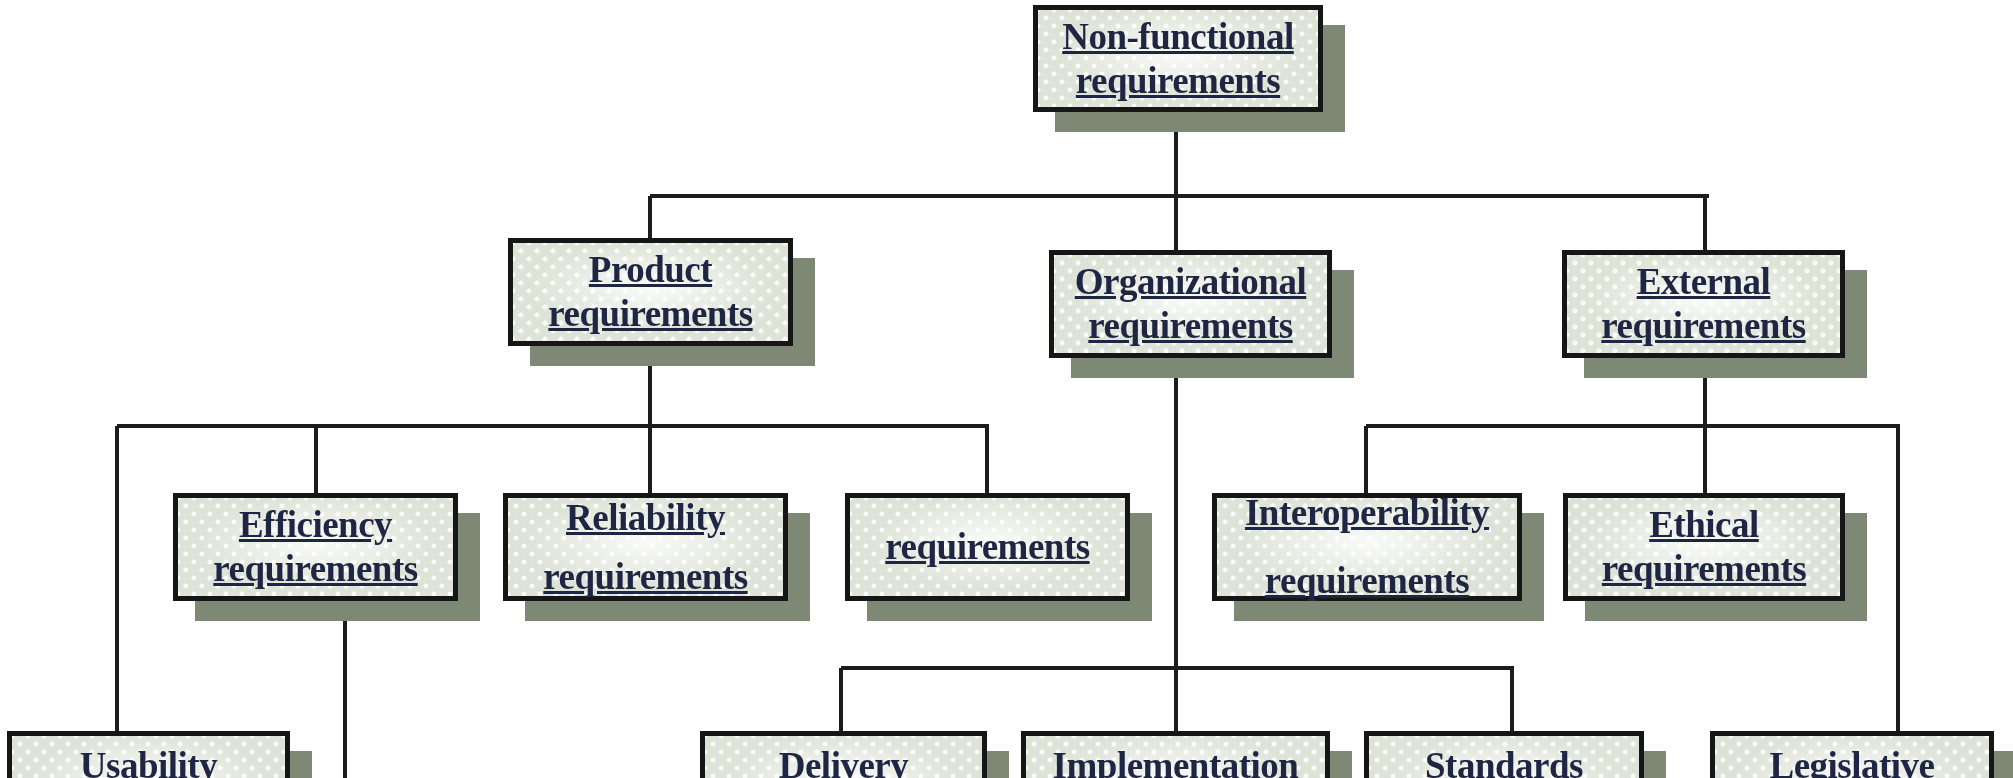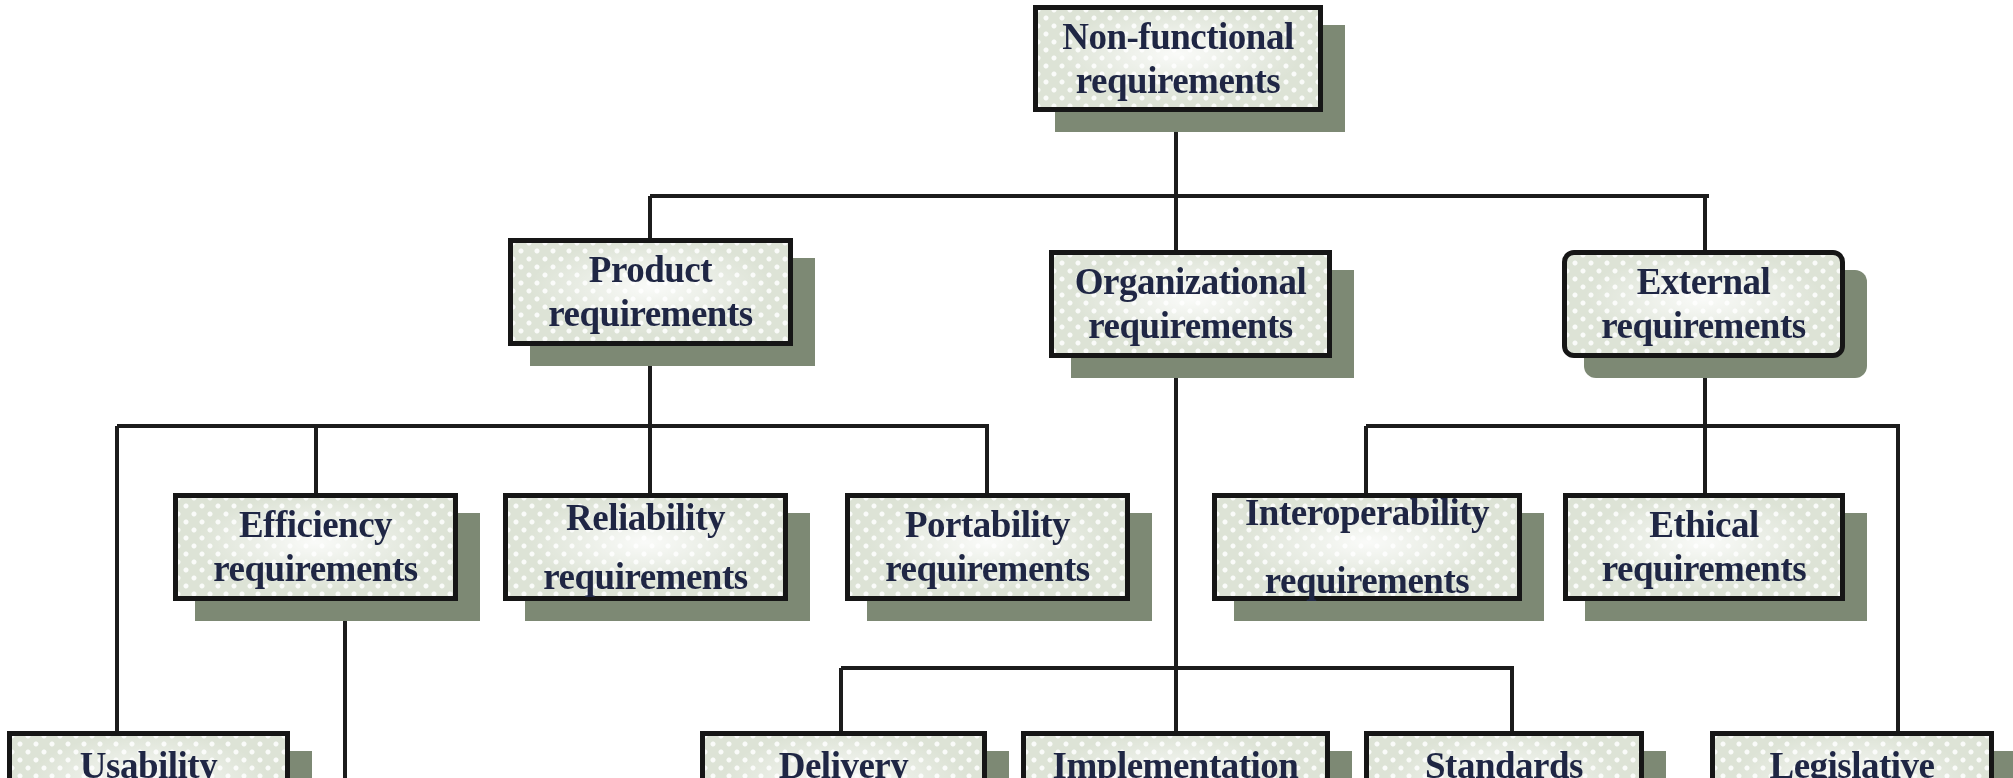--- a/index.html
+++ b/index.html
@@ -27,20 +27,21 @@
   }
   .node.cut{justify-content:flex-start;padding-top:8px;}
   .node span{
     display:block;
     color:var(--text,#1f2644);
     font-size:37px;
     font-weight:bold;
     line-height:1.18;
     letter-spacing:-0.5px;
     white-space:nowrap;
+    text-decoration:underline;
   }
   .line{position:absolute;background:var(--line,#1c1c1c);}
 </style>
 </head>
 <body>
 
 <div id="canvas">
     <div class="line" style="left: 1174px; top: 112px; width: 4px; height: 86px;"></div>
     <div class="line" style="left: 650px; top: 194px; width: 1059px; height: 4px;"></div>
     <div class="line" style="left: 648px; top: 196px; width: 4px; height: 56px;"></div>
@@ -68,34 +69,33 @@
       <span>requirements</span>
     </div>
     <div class="node" style="left: 508px; top: 238px; width: 285px; height: 108px;">
       <span>Product</span>
       <span>requirements</span>
     </div>
     <div class="node" style="left: 1033px; top: 250px; width: 283px; height: 108px; margin-left: 16px;">
       <span>Organizational</span>
       <span>requirements</span>
     </div>
-    <div class="node" style="left: 1562px; top: 250px; width: 283px; height: 108px; border-radius: 12px;">
+    <div class="node" style="left: 1562px; top: 250px; width: 283px; height: 108px;">
       <span>External</span>
       <span>requirements</span>
     </div>
     <div class="node" style="left: 173px; top: 493px; width: 285px; height: 108px;">
       <span>Efficiency</span>
       <span>requirements</span>
     </div>
     <div class="node" style="left: 503px; top: 493px; width: 285px; height: 108px; gap: 15px;">
       <span>Reliability</span>
       <span>requirements</span>
     </div>
     <div class="node" style="left: 845px; top: 493px; width: 285px; height: 108px;">
-      <span>Portability</span>
       <span>requirements</span>
     </div>
     <div class="node" style="left: 1212px; top: 493px; width: 310px; height: 108px; gap: 24px;">
       <span>Interoperability</span>
       <span>requirements</span>
     </div>
     <div class="node" style="left: 1563px; top: 493px; width: 282px; height: 108px; text-align: center;">
       <span>Ethical</span>
       <span>requirements</span>
     </div>

